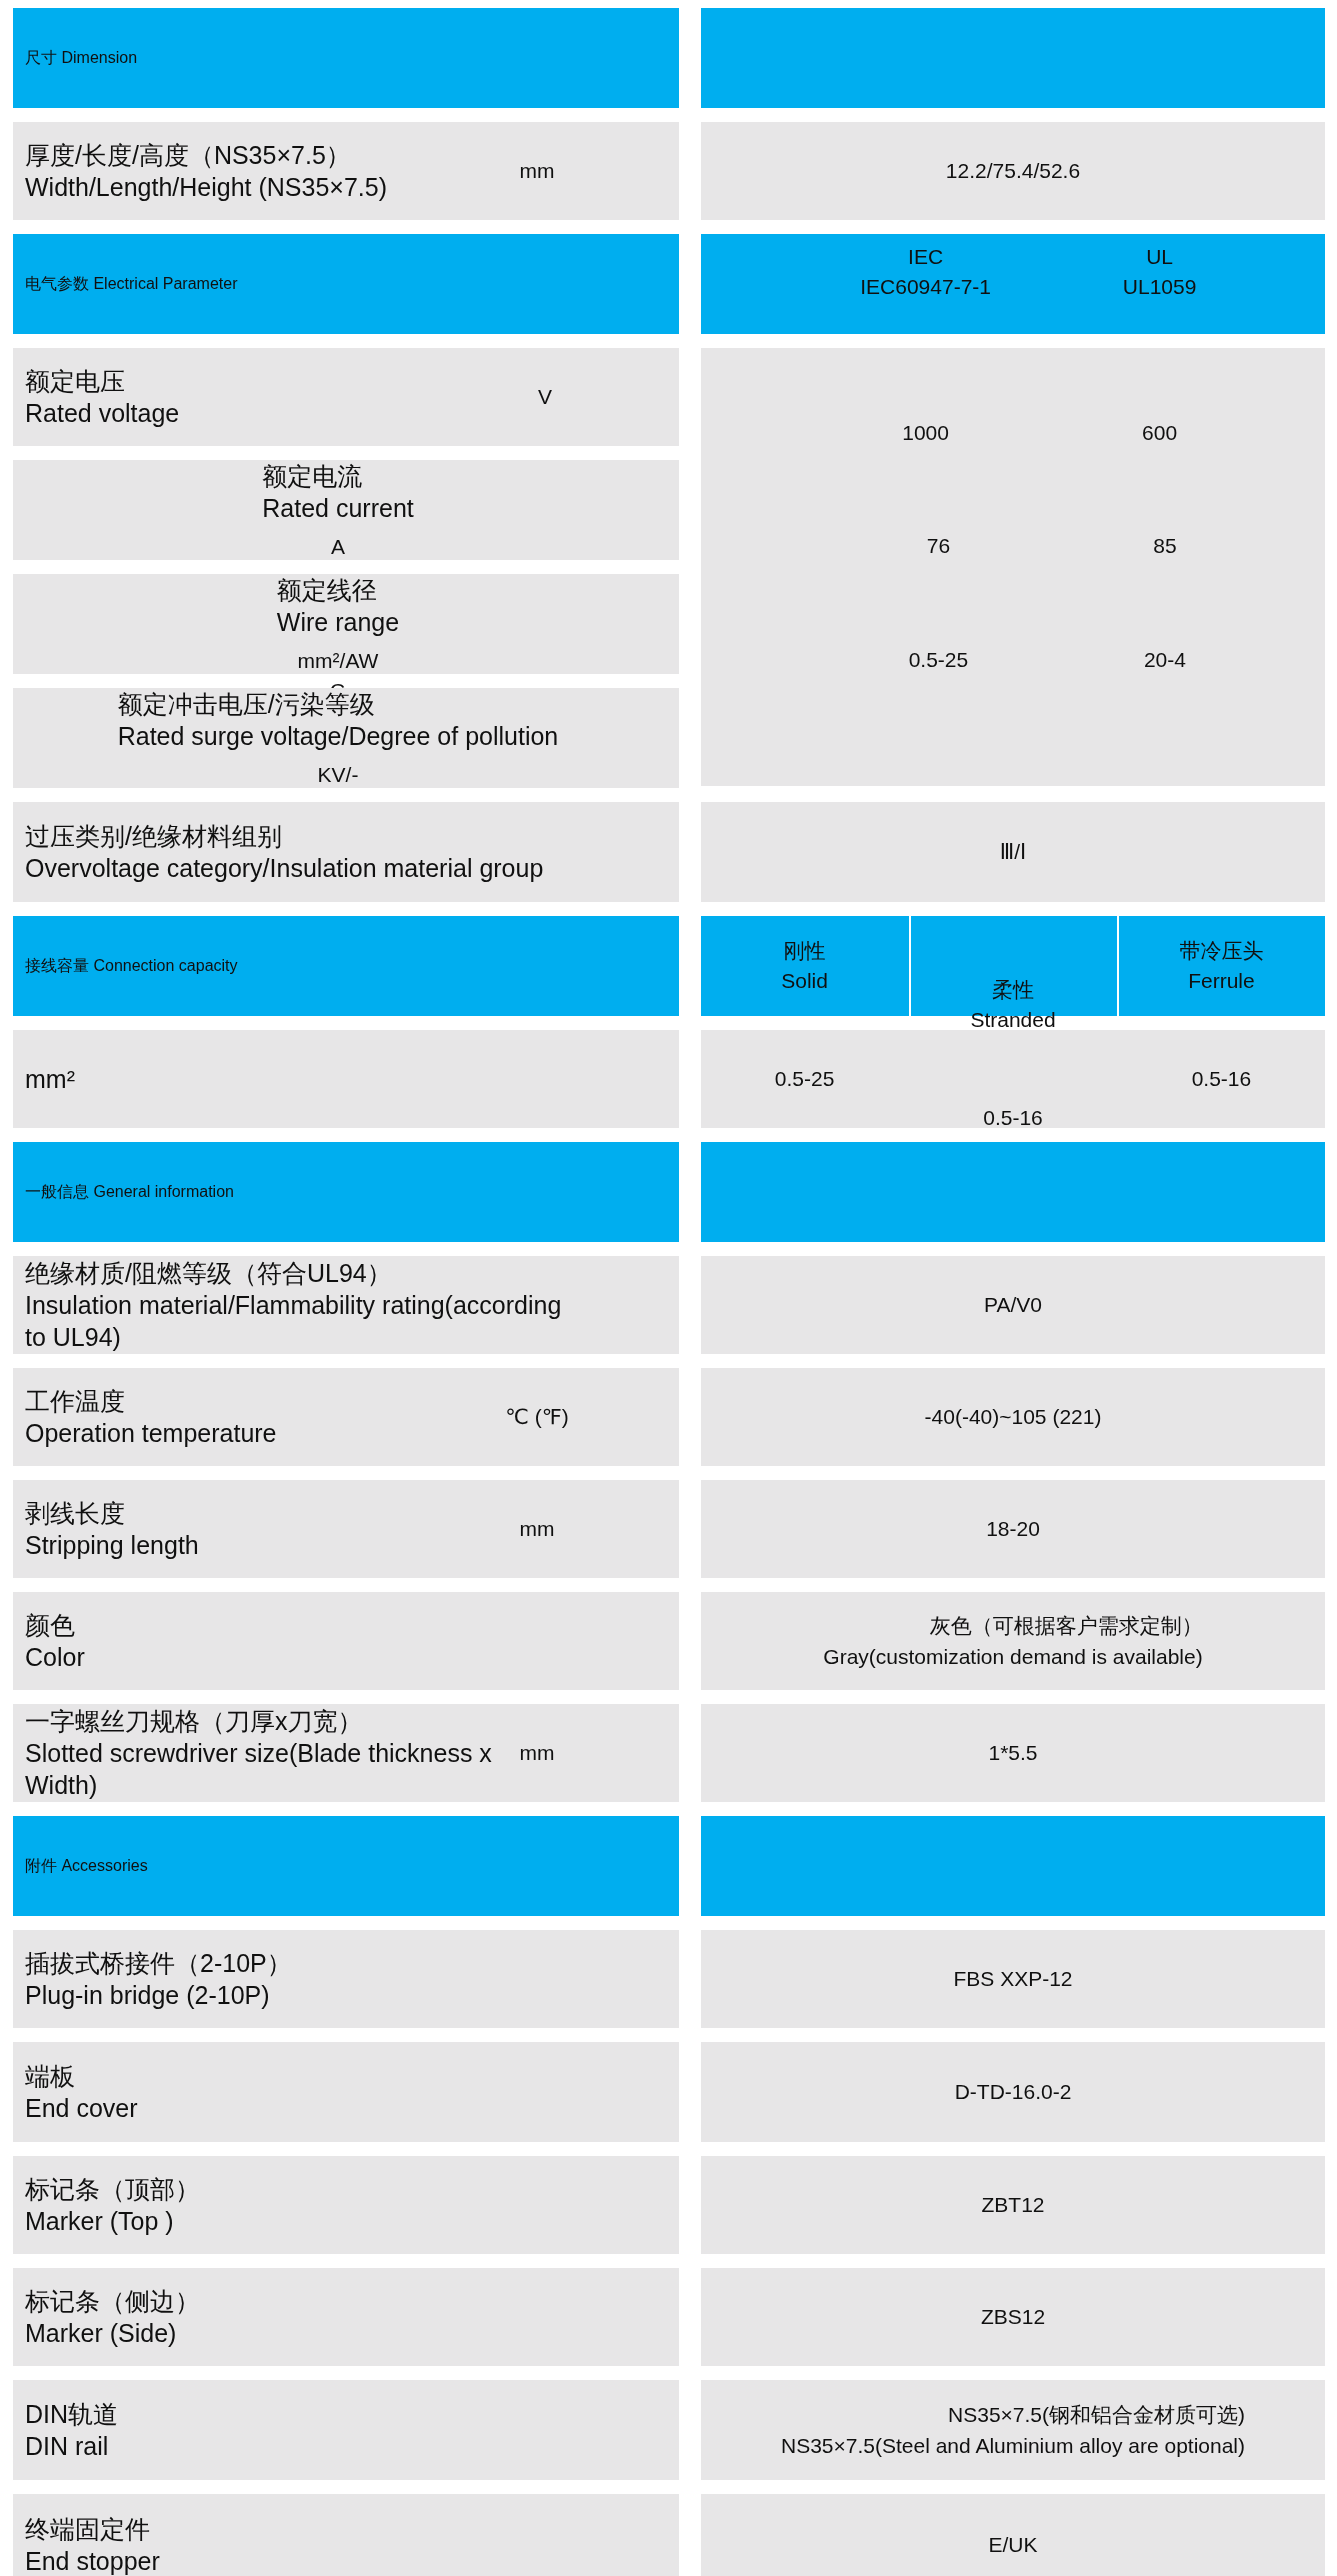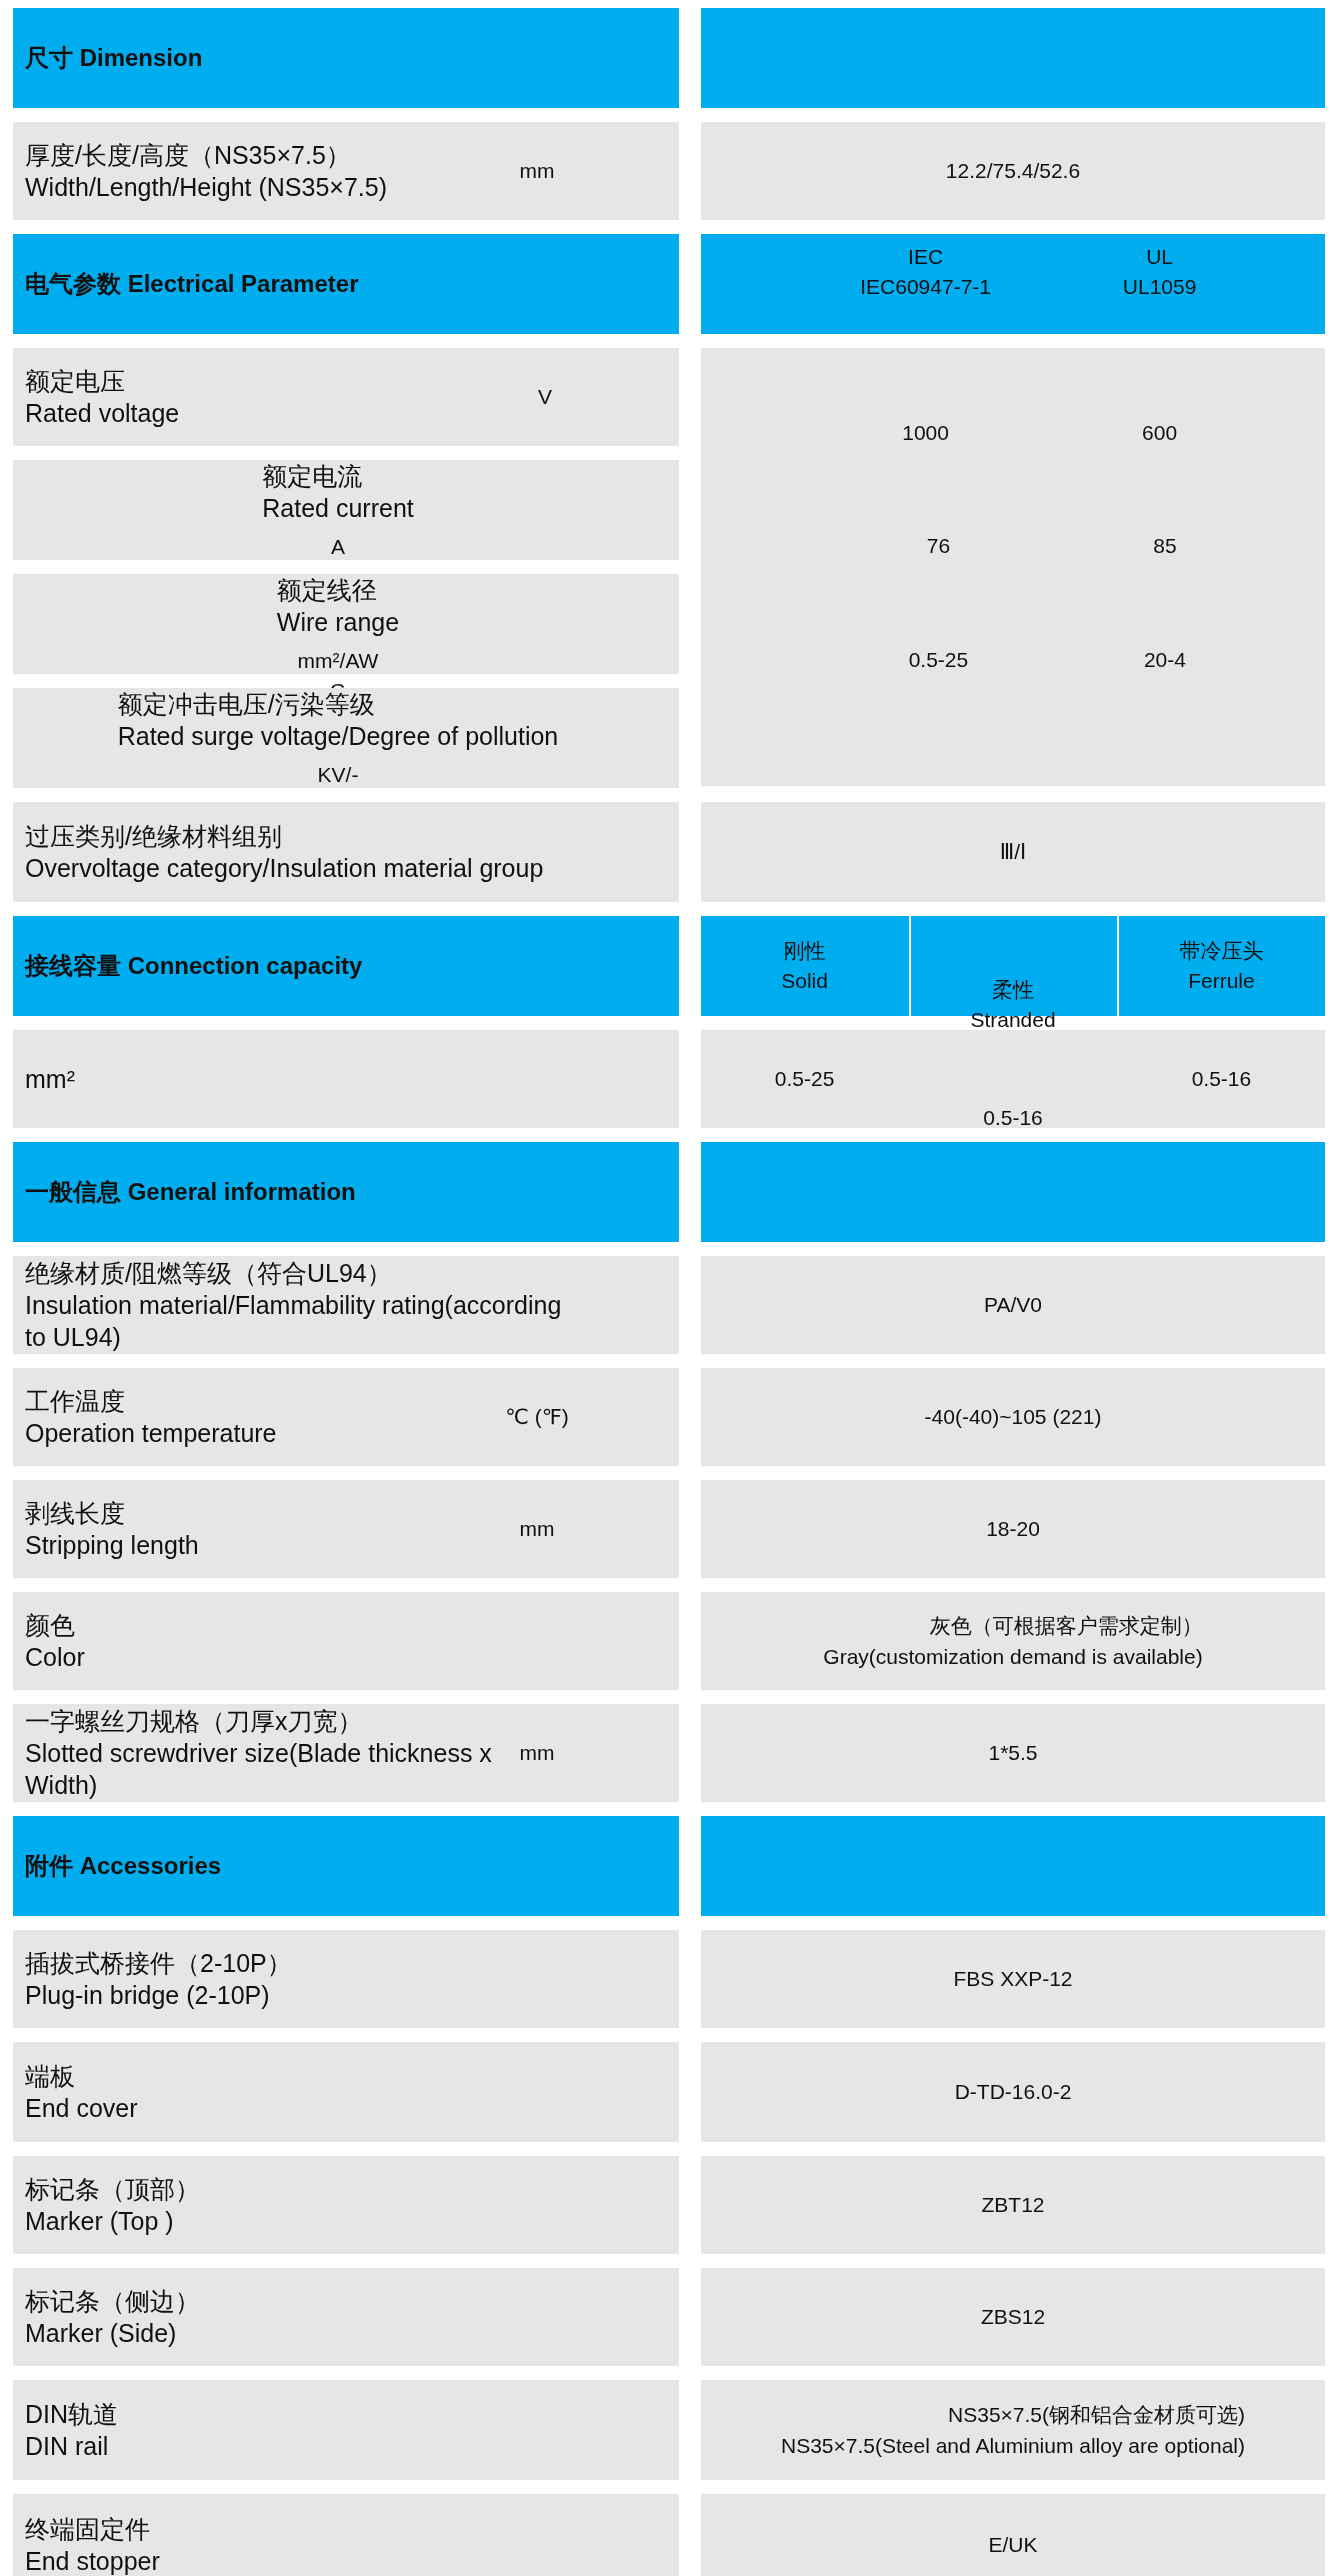--- a/index.html
+++ b/index.html
@@ -12,21 +12,21 @@
   .hdrc { background:#00AEEF; }
   .left  { width:666px; display:flex; align-items:center; padding:0 28px 0 12px; }
   .right { flex:1; position:relative; display:flex; align-items:center; justify-content:center;
            font-size:21px; text-align:center; }
 
   .hh > div { height:100px; }
   .hr > div { height:98px; }
   .hr100 > div { height:100px; }
   .hlast > div { height:102px; }
 
-  .htxt { font-weight:700; font-size:24px; }
+  .htxt { font-weight:400; font-size:16px; }
   .lbl { flex:1; font-size:25px; line-height:32px; max-width:558px; }
   .withunit .lbl { max-width:468px; }
   .unit { width:88px; text-align:center; font-size:21px; line-height:30px; word-break:break-all; }
 
   .pos  { position:absolute; top:50%; transform:translate(-50%,-50%); white-space:nowrap; }
   .post { position:absolute; top:8px; transform:translateX(-50%); text-align:center;
           line-height:30px; white-space:nowrap; font-size:21px; font-weight:400; }
   .c36 { left:36%; } .c74 { left:73.5%; }
   .c17 { left:16.6%; } .c50 { left:50%;margin-top:39px; } .c84 { left:83.4%; }
 

